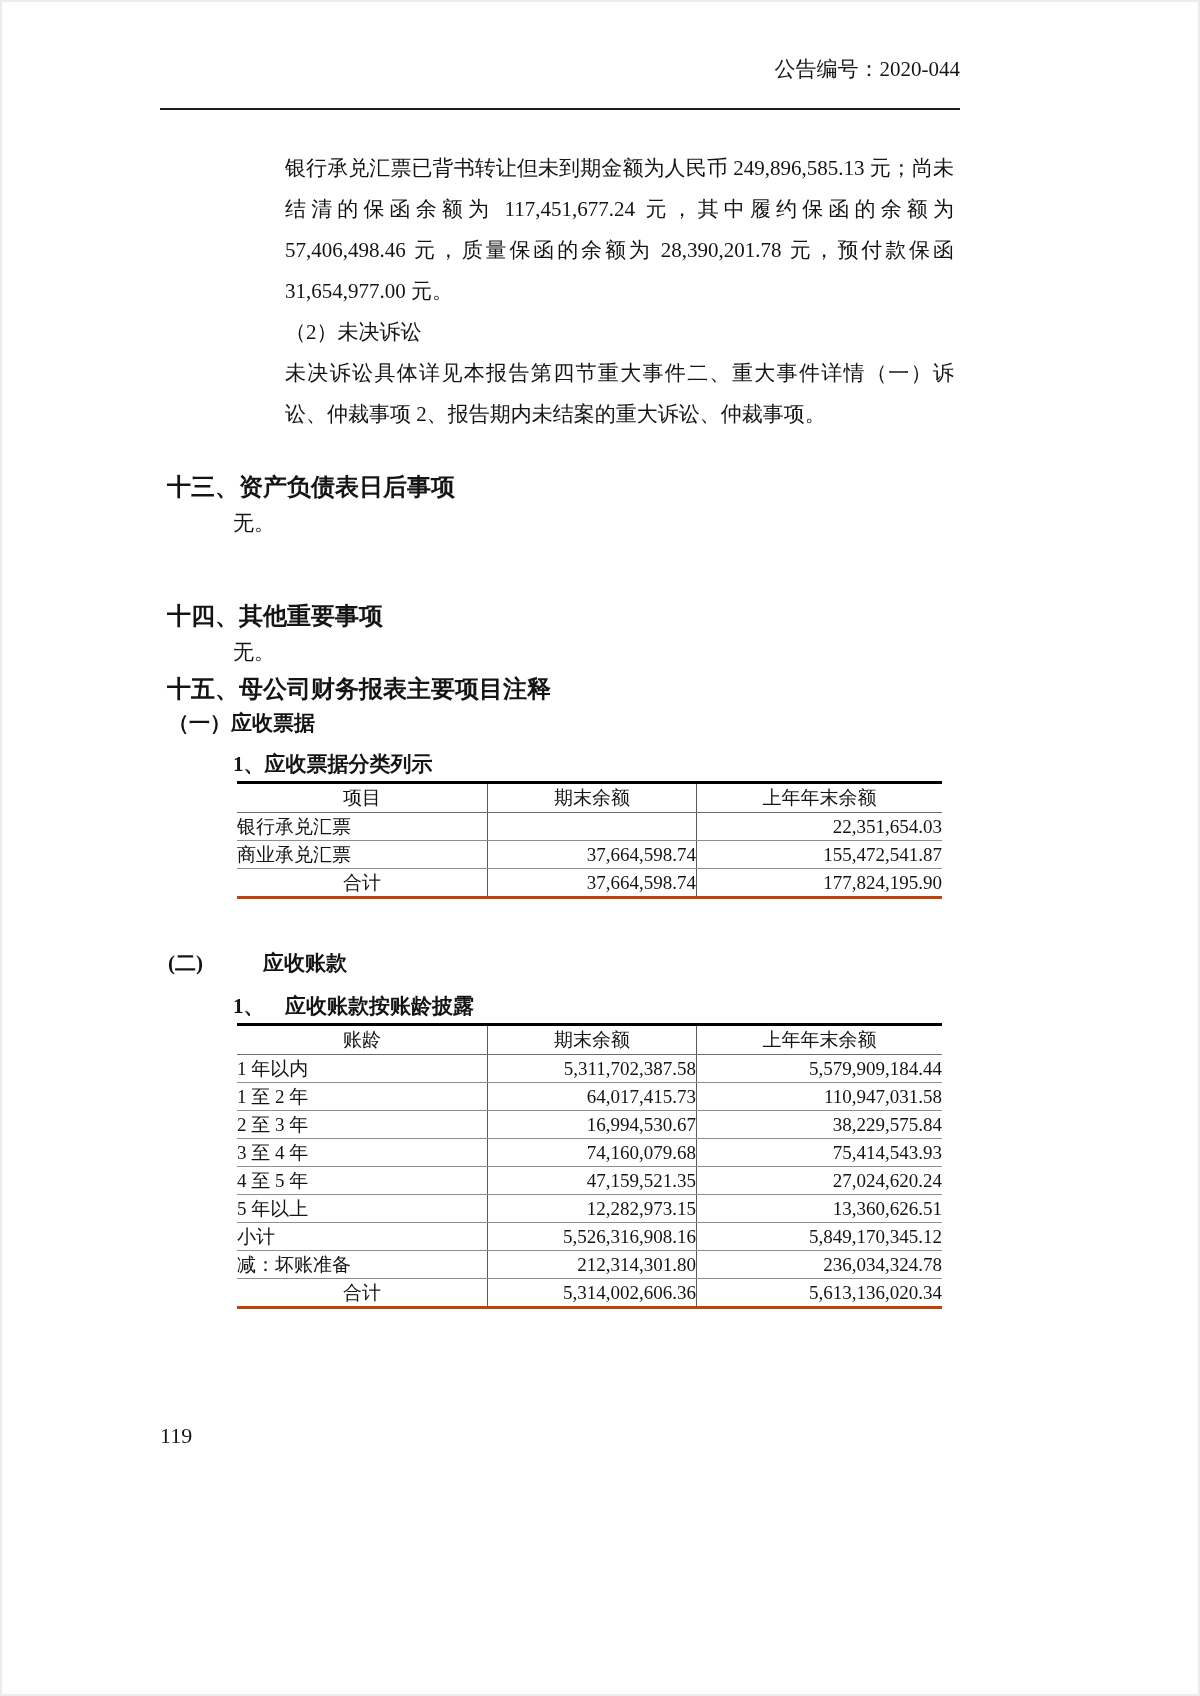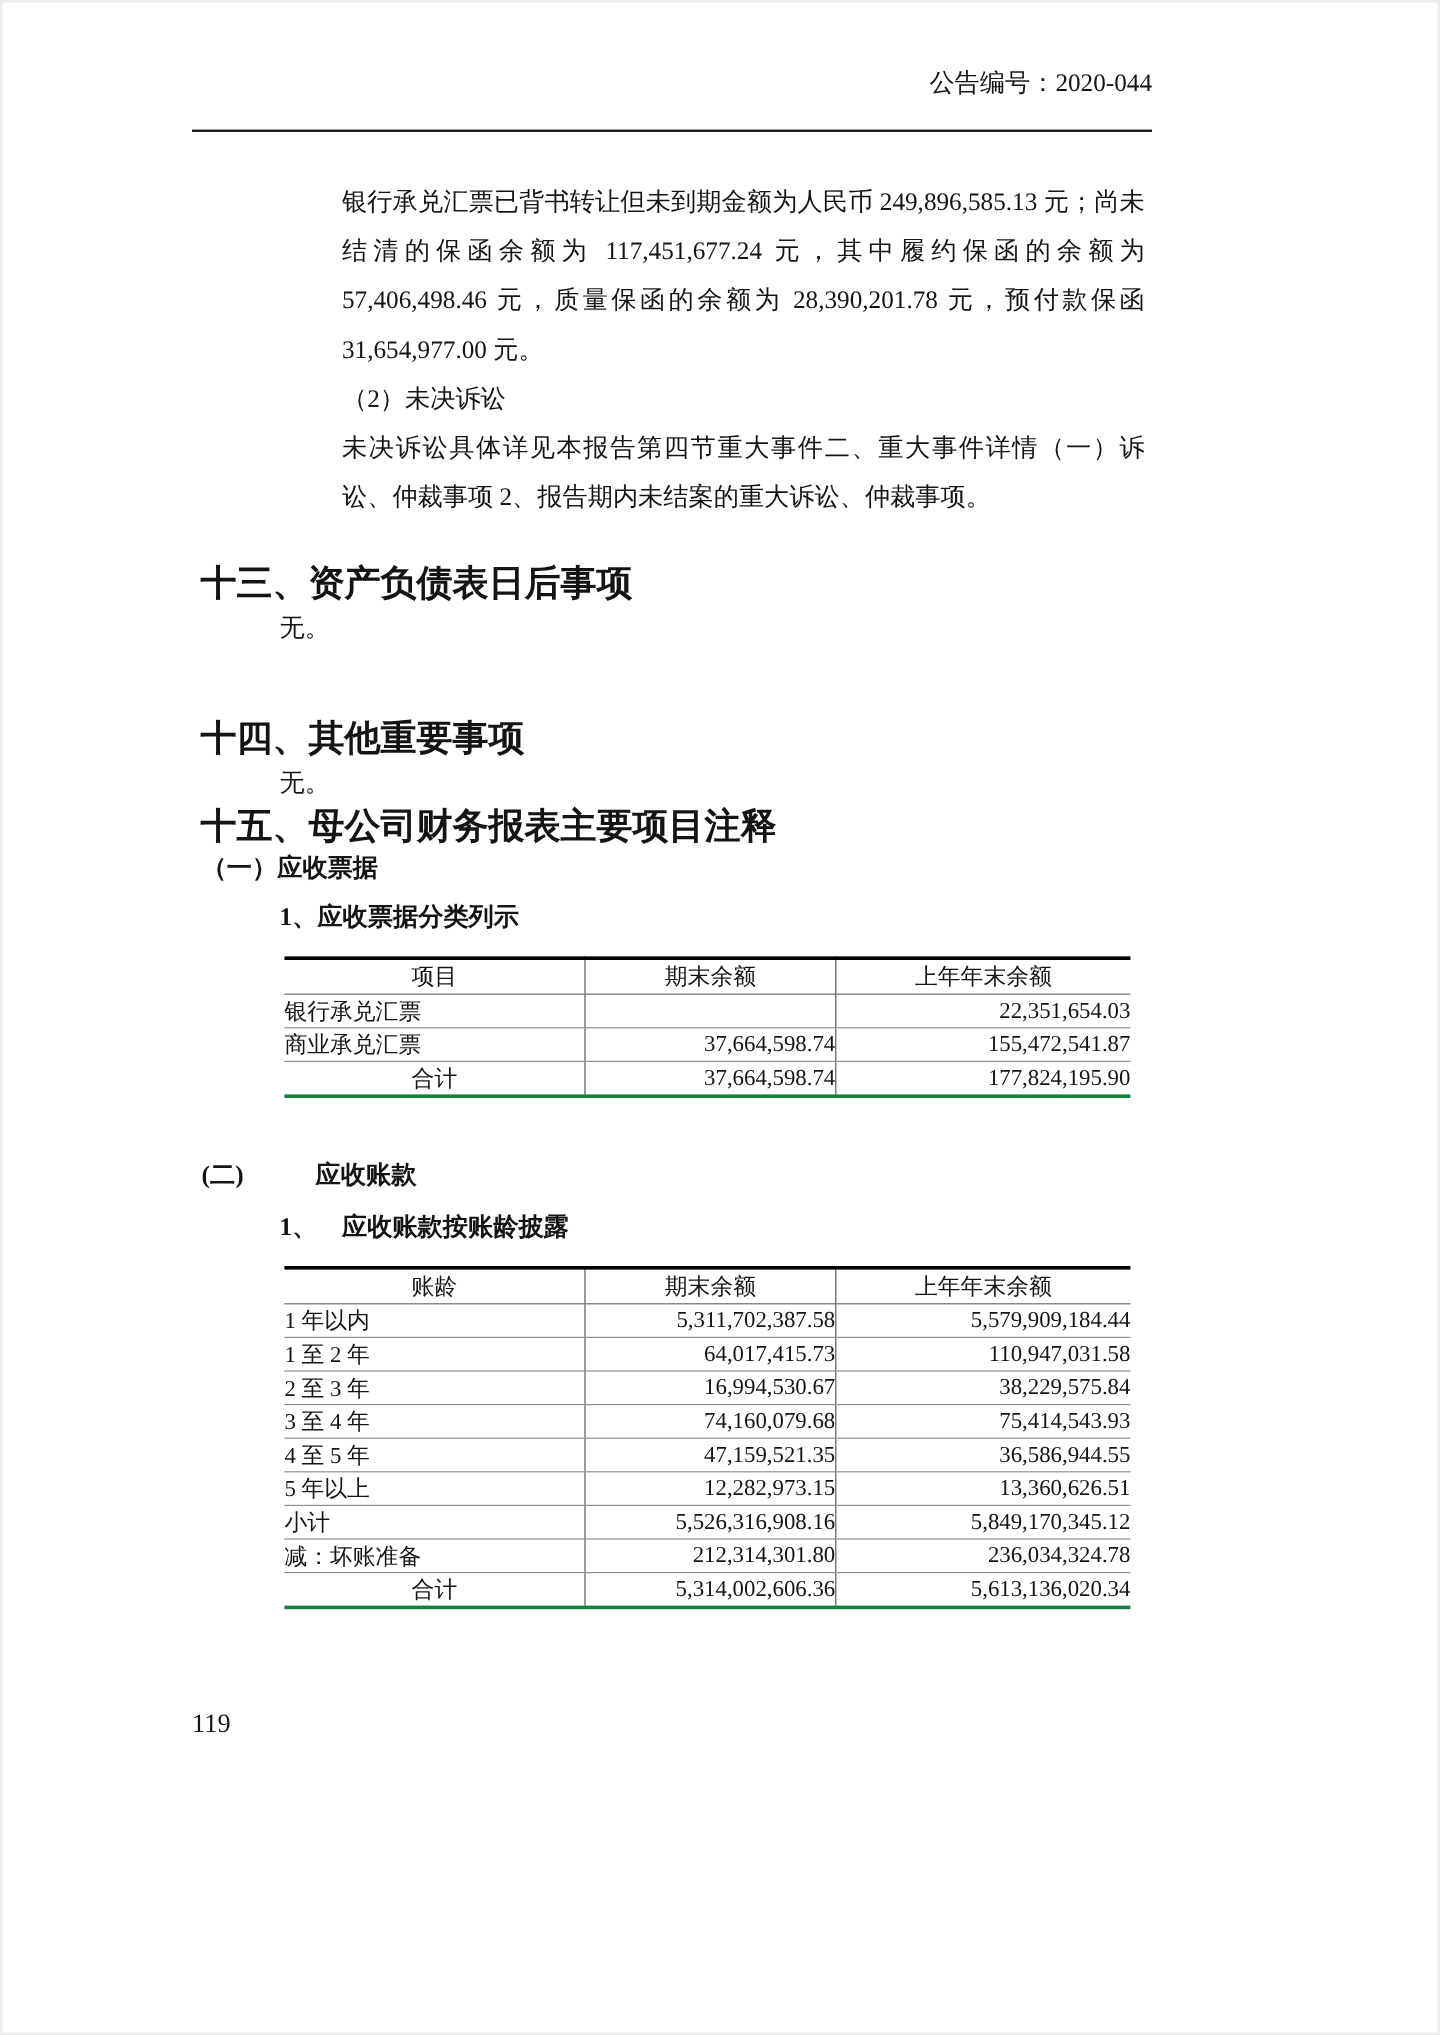--- a/index.html
+++ b/index.html
@@ -14,35 +14,35 @@
   
   .header{
     padding-top:54px;padding-bottom:24px;
     border-bottom:2px solid #1c1c1c;
     text-align:right;font-size:21px;line-height:30px;
   }
   
   .para{font-size:21px;line-height:41px;margin:0 6px 0 125px;text-align:justify;}
   .p1{margin-top:38px;}
   .p4{margin:0 0 0 7px;font-weight:bold;font-size:21px;line-height:41px;}
-  .sec-title{font-size:30px;font-weight:bold;line-height:32px;margin:0 0 0 7px;}
+  .sec-title{font-size:24px;font-weight:bold;line-height:32px;margin:0 0 0 7px;}
   .s13{margin-top:36px;}
   .s14{margin-top:56px;}
   .wu{font-size:21px;line-height:41px;margin:0 0 0 73px;}
   .sub-title{font-size:21px;font-weight:bold;line-height:36px;margin:0 0 0 8px;}
   .tbl-title{font-size:21px;font-weight:bold;line-height:34px;margin:6px 0 0 73px;}
   .num-gap-sm{display:inline-block;min-width:30px;}
   .num-gap-lg{display:inline-block;min-width:52px;}
   .sub2{margin-top:46px;}
   .sub2 .sub-num{display:inline-block;min-width:95px;}
   
   table.fin{
-    width:705px;margin:16px 0 0 77px;
+    width:705px;margin:0 0 0 77px;
     border-collapse:collapse;
-    border-top:3px solid #000;border-bottom:3px solid #15803d;
+    border-top:3px solid #000;border-bottom:3px solid #c2410c;
     font-size:19px;
   }
   table.fin td{
     height:27px;padding:0;vertical-align:middle;
     border-bottom:1px solid #8f8f8f;
   }
   table.fin tr:last-child td{border-bottom:none;}
   td.lab{width:250px;padding-left:12px;text-align:left;border-right:1px solid #5a5a5a;}
   td.cur{width:208px;text-align:right;padding-right:30px;border-right:1px solid #5a5a5a;}
   td.pri{text-align:right;padding-right:8px;}
@@ -131,21 +131,21 @@
       <td class="pri">38,229,575.84</td>
     </tr>
     <tr>
       <td class="lab">3 至 4 年</td>
       <td class="cur">74,160,079.68</td>
       <td class="pri">75,414,543.93</td>
     </tr>
     <tr>
       <td class="lab">4 至 5 年</td>
       <td class="cur">47,159,521.35</td>
-      <td class="pri">36,586,944.55</td>
+      <td class="pri">27,024,620.24</td>
     </tr>
     <tr>
       <td class="lab">5 年以上</td>
       <td class="cur">12,282,973.15</td>
       <td class="pri">13,360,626.51</td>
     </tr>
     <tr>
       <td class="lab">小计</td>
       <td class="cur">5,526,316,908.16</td>
       <td class="pri">5,849,170,345.12</td>

